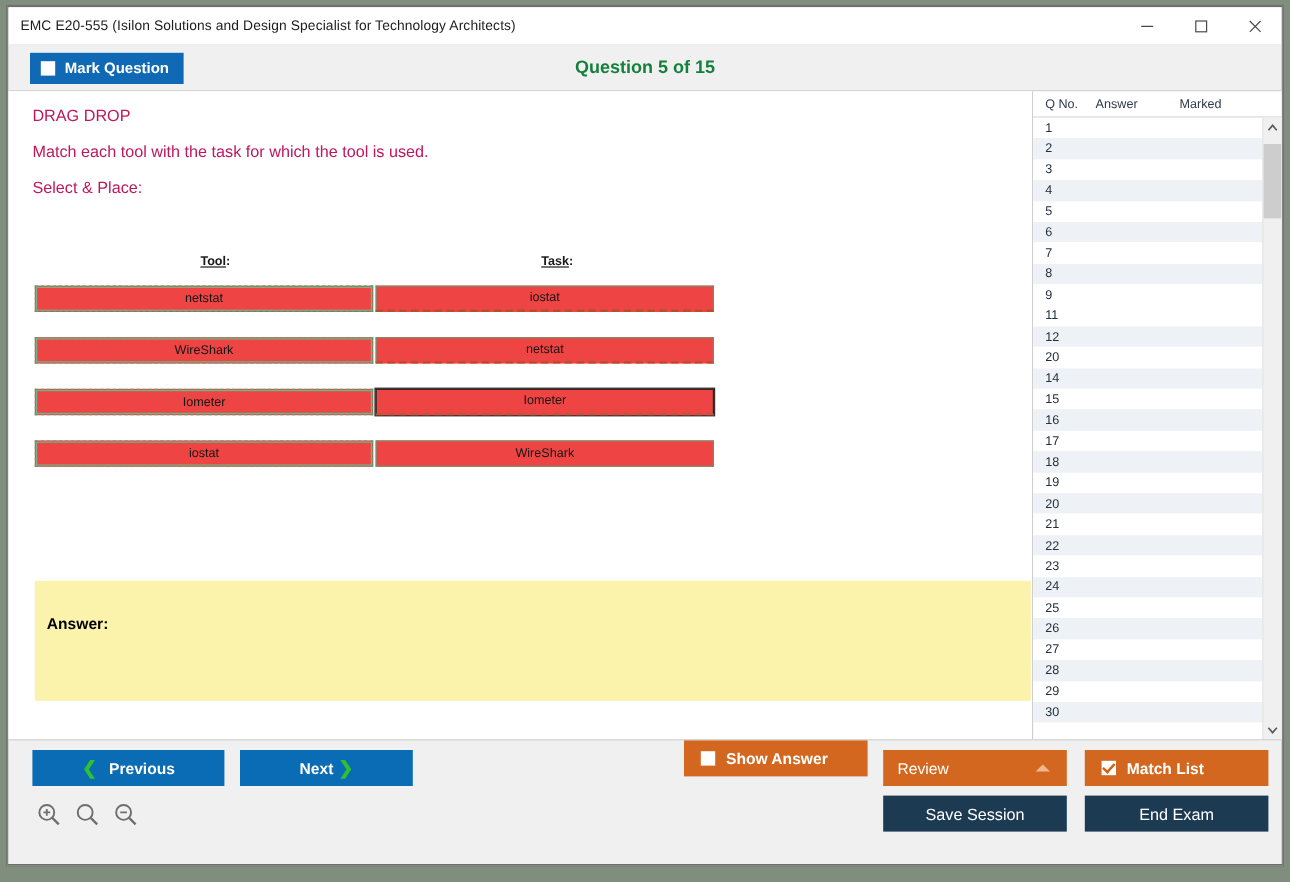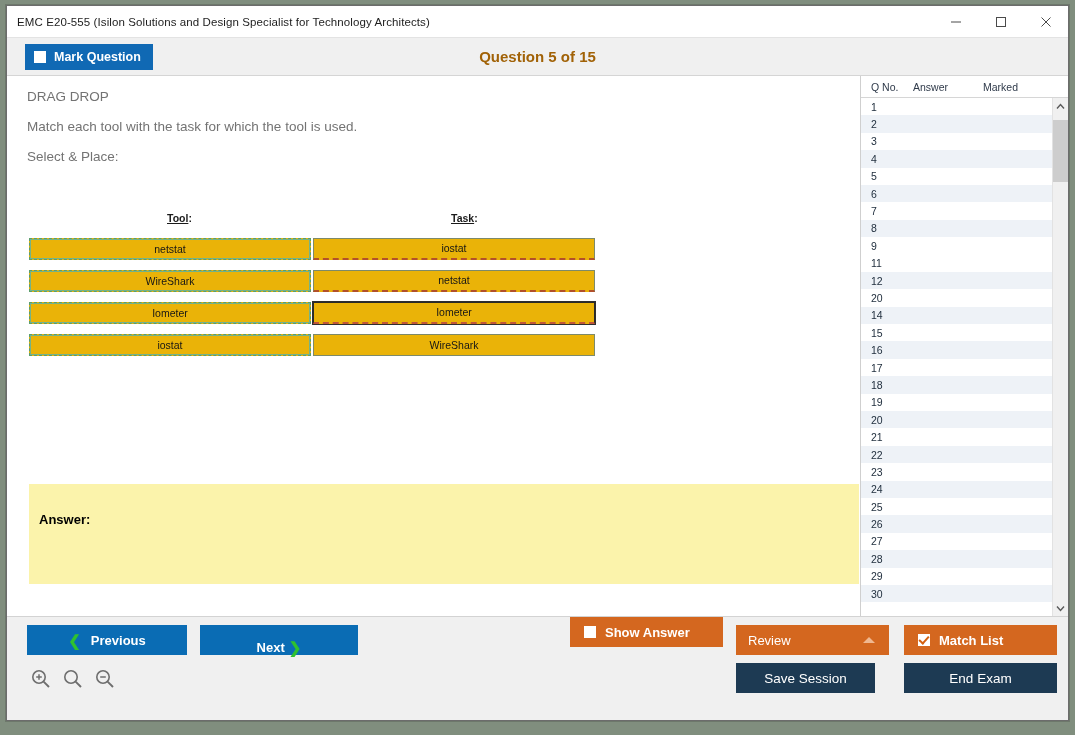--- a/index.html
+++ b/index.html
@@ -80,42 +80,42 @@
     content:"";
     position:absolute;left:3px;top:0px;
     width:4px;height:8px;
     border:solid #d4600f;
     border-width:0 2px 2px 0;
     transform:rotate(42deg);
   }
   #question-counter{
     position:absolute;left:0;right:0;
     text-align:center;
-    font-size:15px;font-weight:bold;color:#a16207;
+    font-size:15px;font-weight:bold;color:#15803d;
     pointer-events:none;
   }
 
   
   #body{
     flex:1 1 auto;
     display:flex;
     min-height:0;
     background:#ffffff;
   }
   #content{
     width:853px;
     flex:0 0 853px;
     position:relative;
     background:#ffffff;
     padding:0;
     overflow:hidden;
   }
   #content-inner{padding:14px 0 0 20px;}
   .qline{
-    font-size:13.5px;color:#737373;
+    font-size:13.5px;color:#be185d;
     margin-bottom:15px;
     line-height:1.1;
   }
 
   
   #dnd{
     position:relative;
     margin-top:37px;
     height:175px;
   }
@@ -129,25 +129,25 @@
   .col-label u{text-decoration:underline;}
   #label-tool{left:140px;}
   #label-task{left:424px;}
 
   .dnd-col{position:absolute;top:36px;}
   #col-tool{left:2px;width:282px;}
   #col-task{left:286px;width:282px;}
 
   .dnd-item{
     height:22px;
-    background:#eab308;
+    background:#ef4444;
     color:#161616;
     font-size:10.5px;
     display:flex;align-items:center;justify-content:center;
-    margin-bottom:10px;
+    margin-bottom:21px;
     position:relative;
   }
   
   .tool-item{
     border:1px dashed #5b9e6d;
     outline:1px solid #74b389;
     outline-offset:-2px;
   }
   
   .task-item{
@@ -247,34 +247,34 @@
     display:flex;align-items:center;justify-content:center;
     font-size:13px;font-weight:bold;
     color:#ffffff;border:none;cursor:pointer;
     font-family:"Liberation Sans", sans-serif;
   }
   .btn-blue{background:#0a6cb4;}
   .btn-orange{background:#d4671f;}
   .btn-navy{background:#1d3a53;font-weight:normal;font-size:13.5px;}
 
   #btn-previous{left:20px;top:8px;width:160px;height:30px;gap:10px;}
-  #btn-next{left:193px;top:8px;width:158px;height:30px;gap:4px;align-items:flex-end;}
+  #btn-next{left:193px;top:8px;width:144px;height:30px;gap:4px;}
   .chev{color:#2fc12f;font-size:15px;font-weight:bold;line-height:1;}
 
   #btn-show-answer{left:563px;top:0;width:153px;height:30px;gap:9px;justify-content:flex-start;padding-left:14px;}
   #btn-review{left:729px;top:8px;width:153px;height:30px;justify-content:flex-start;padding-left:12px;font-weight:normal;}
   #review-caret{
     position:absolute;right:14px;top:50%;transform:translateY(-50%);
     width:0;height:0;
     border-left:6px solid transparent;
     border-right:6px solid transparent;
     border-bottom:6px solid #f0b890;
   }
   #btn-show-list{left:897px;top:8px;width:153px;height:30px;gap:9px;justify-content:flex-start;padding-left:14px;}
-  #btn-save-session{left:729px;top:46px;width:139px;height:30px;}
+  #btn-save-session{left:729px;top:46px;width:153px;height:30px;}
   #btn-end-exam{left:897px;top:46px;width:153px;height:30px;}
 
   #zoom-tools{
     position:absolute;left:22px;top:50px;
     display:flex;gap:8px;align-items:center;
   }
   .zicon{width:24px;height:24px;color:#6e6e6e;cursor:pointer;display:block;}
 </style>
 </head>
 <body>

